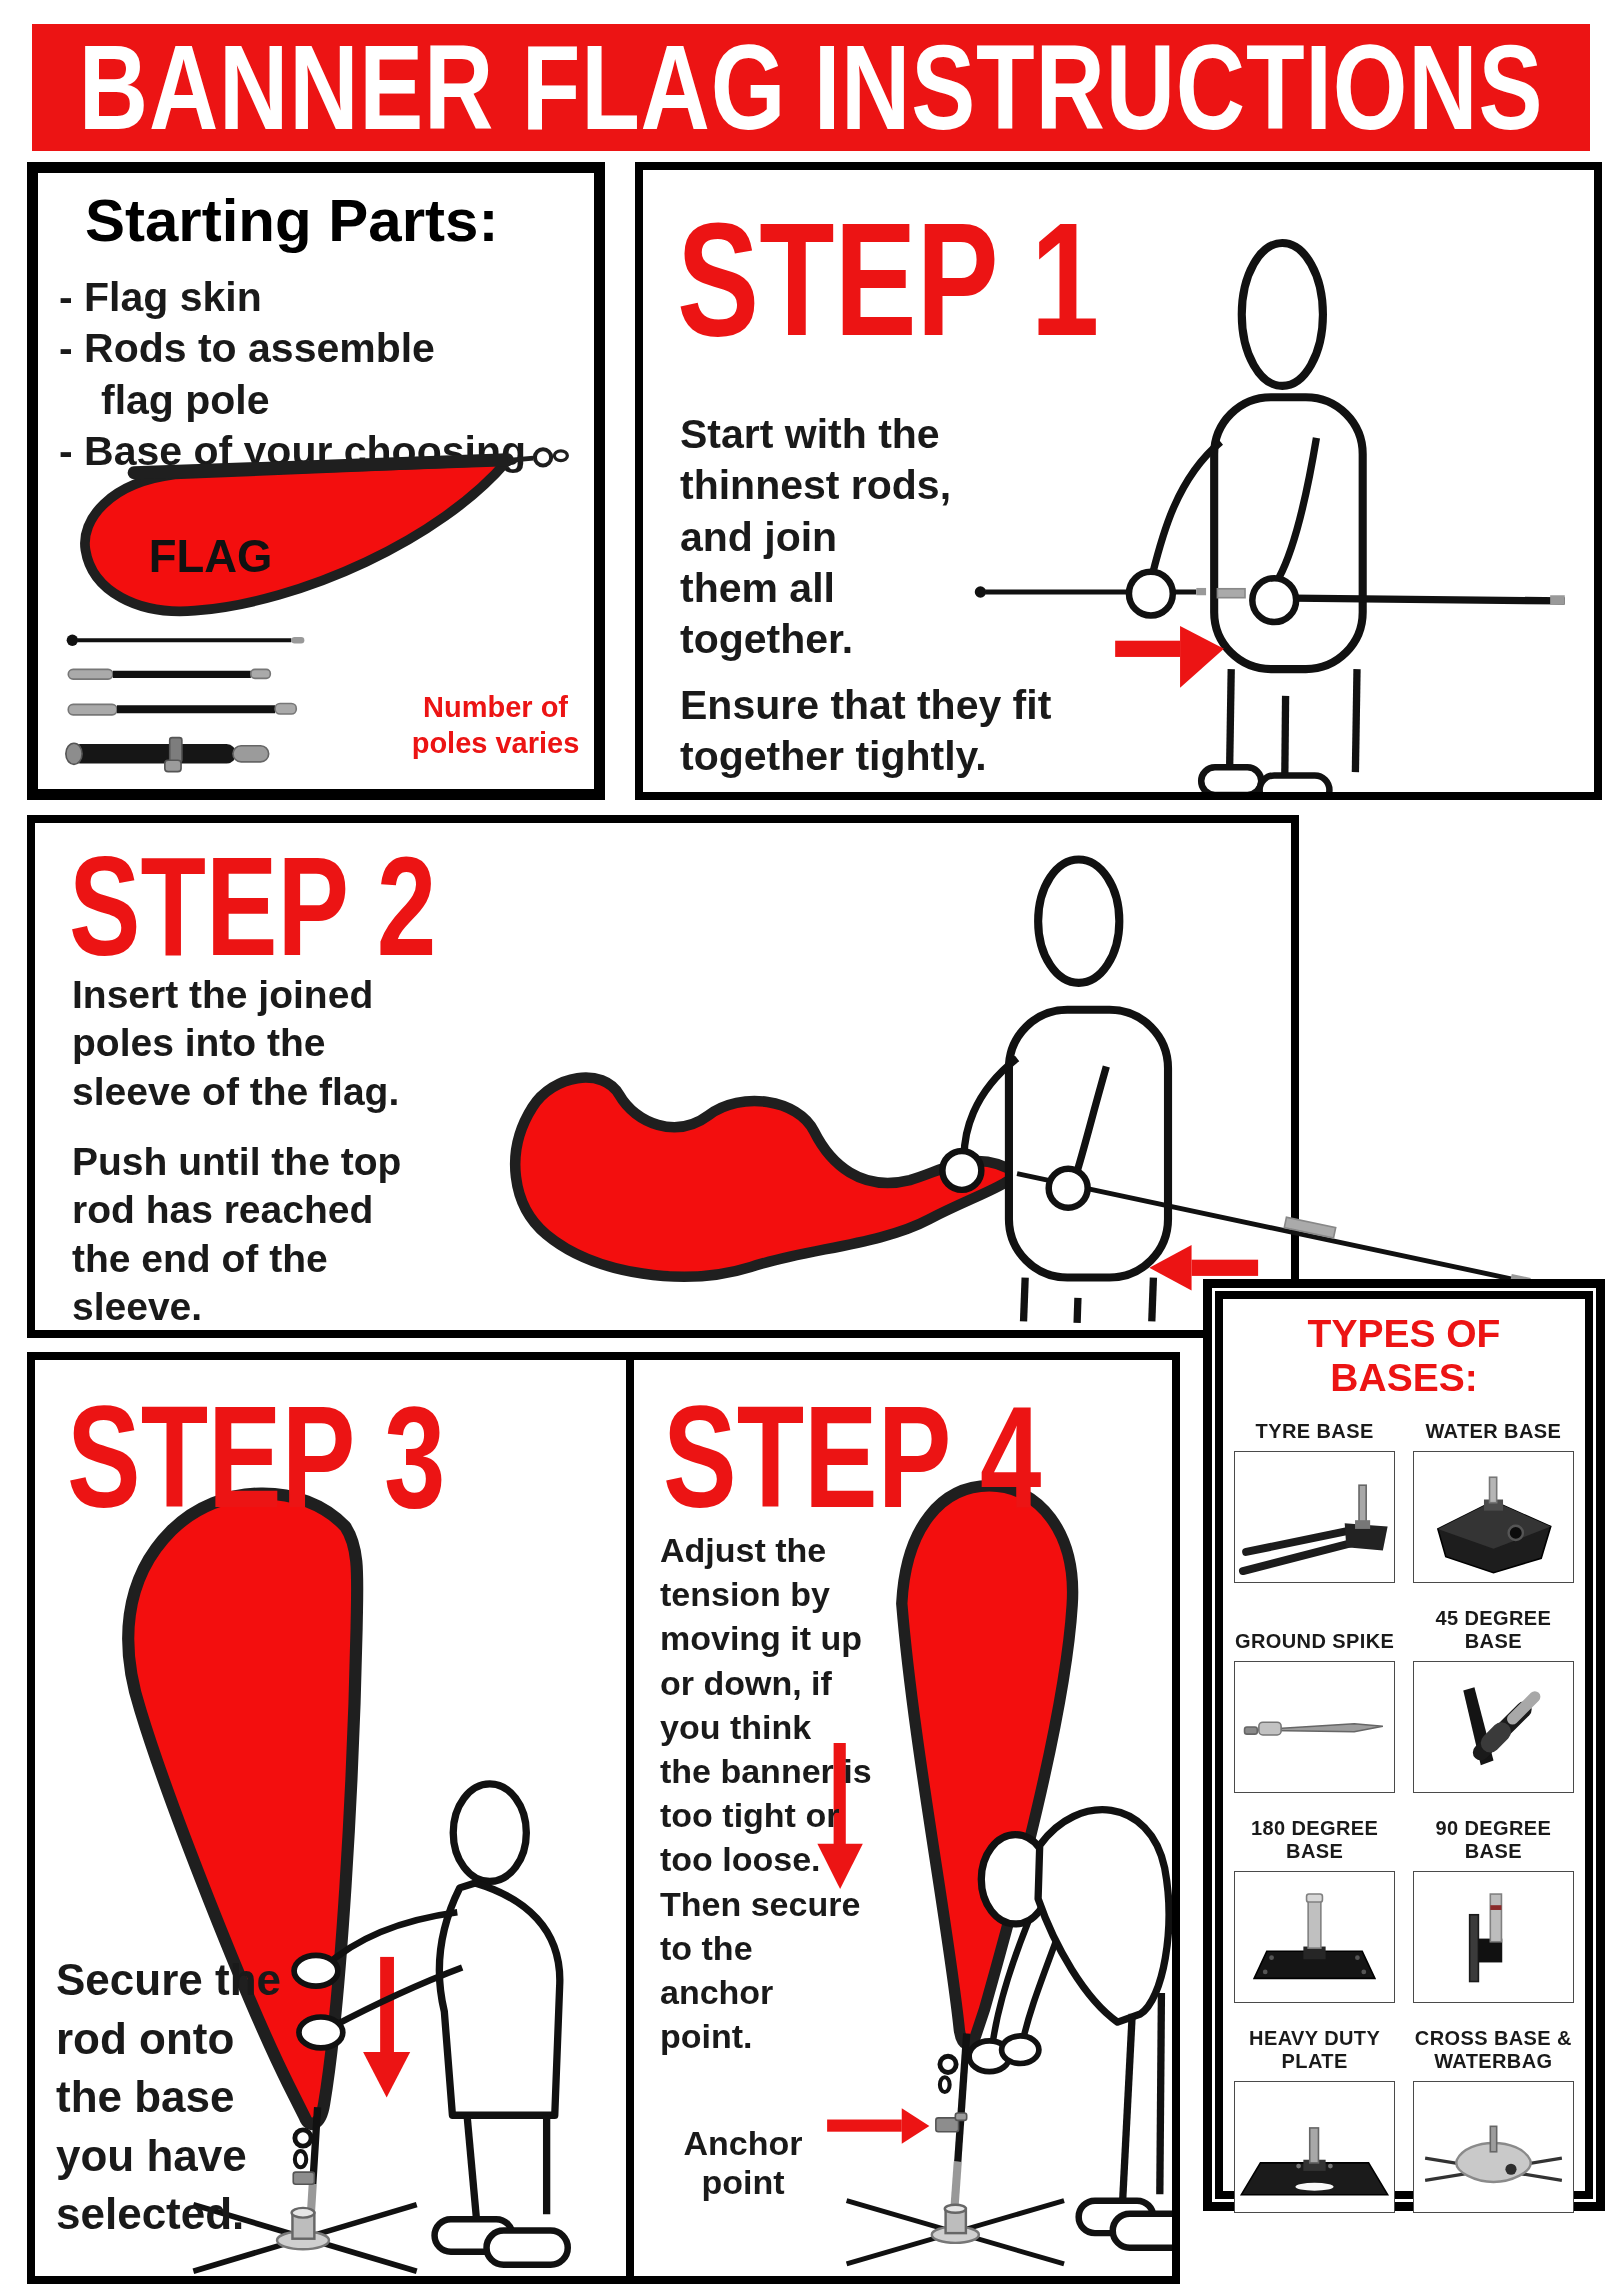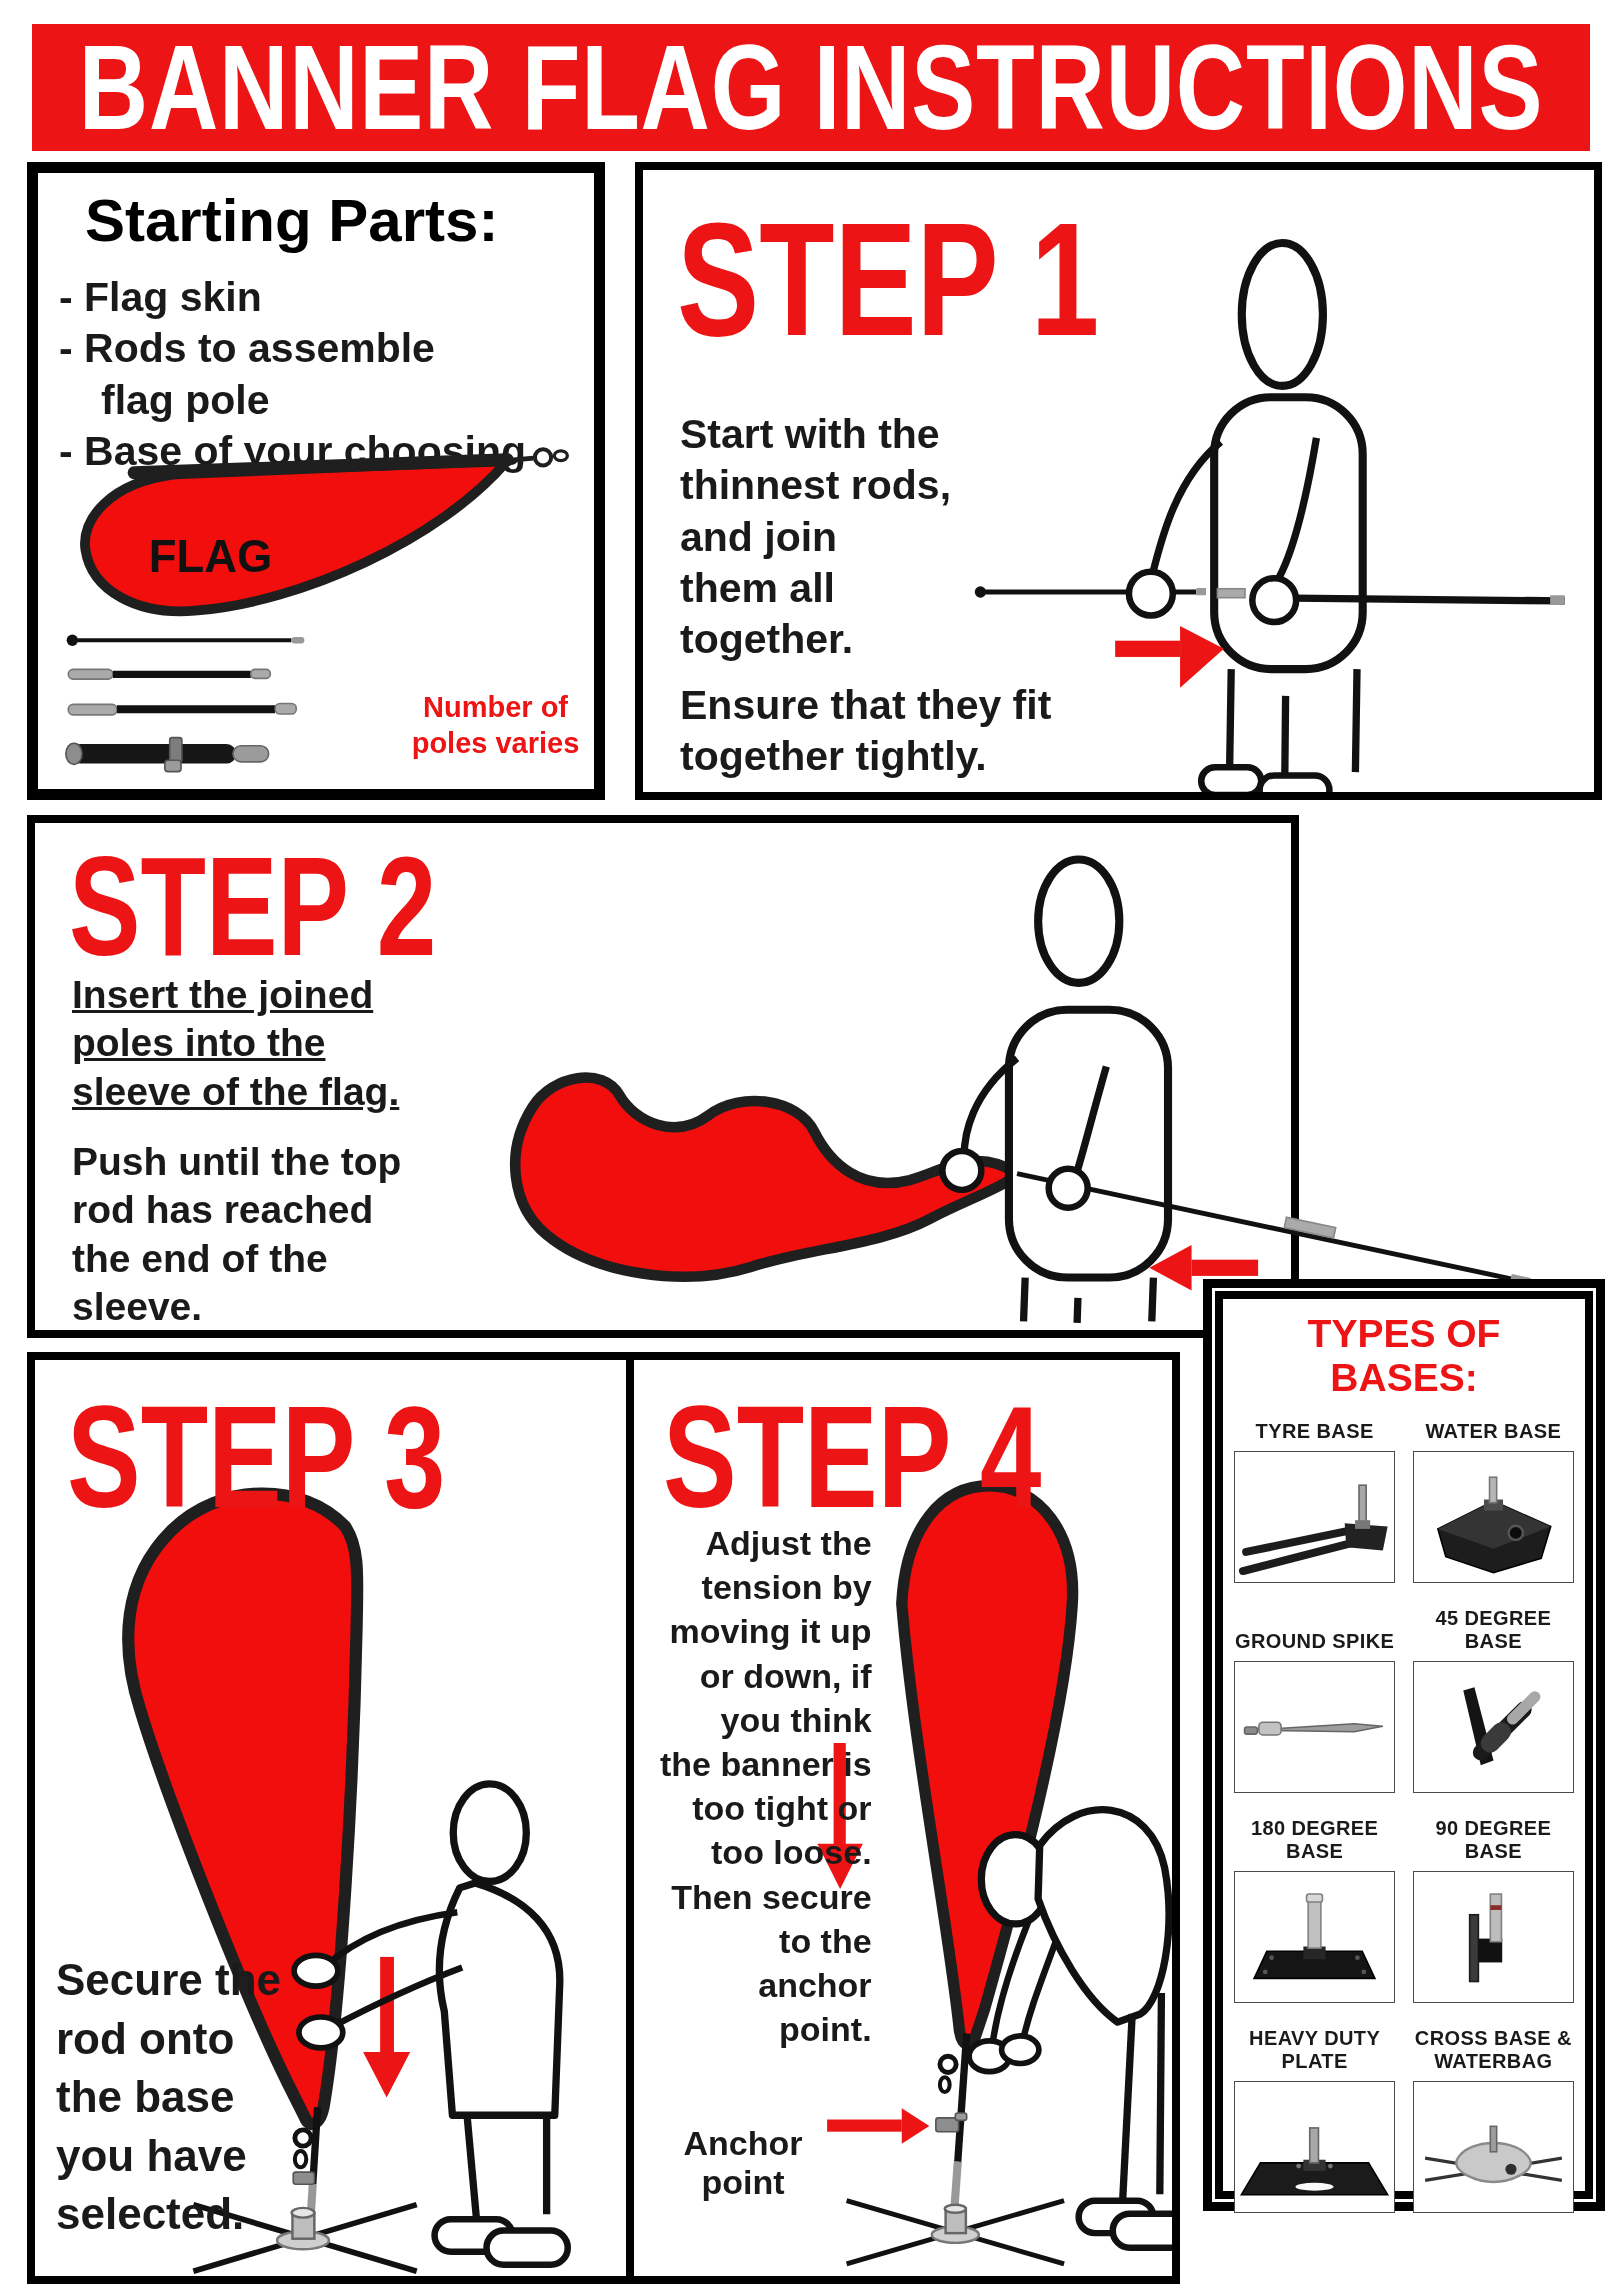--- a/index.html
+++ b/index.html
@@ -31,32 +31,32 @@
   .step-para{position:absolute;font-weight:600;}
 
   .step1{left:635px;top:162px;width:967px;height:638px;}
   .step1 .step-title{left:34px;top:28px;font-size:154px;}
   .step1 .p1{left:37px;top:239px;font-size:41px;line-height:1.25;}
   .step1 .p2{left:37px;top:510px;font-size:41px;line-height:1.25;}
   .step1-illo{position:absolute;left:292px;top:0;width:659px;height:622px;}
 
   .step2{left:27px;top:815px;width:1272px;height:523px;}
   .step2 .step-title{left:34px;top:13px;font-size:134px;}
-  .step2 .p1{left:37px;top:148px;font-size:39px;line-height:1.24;text-decoration:underline;}
+  .step2 .p1{left:37px;top:148px;font-size:39px;line-height:1.24;}
   .step2 .p2{left:37px;top:315px;font-size:39px;line-height:1.24;}
   .step2-illo{position:absolute;left:422px;top:0;width:1138px;height:506px;}
 
   .step3{left:27px;top:1352px;width:679px;height:932px;}
   .step3 .step-title{left:32px;top:24px;font-size:138px;}
   .step3 .p{left:21px;top:591px;font-size:44px;line-height:1.33;}
   .step3-illo{position:absolute;left:0;top:0;width:562px;height:916px;}
 
   .step4{left:626px;top:1352px;width:554px;height:932px;}
   .step4 .step-title{left:29px;top:24px;font-size:138px;}
-  .step4 .p{left:26px;top:161px;font-size:34px;line-height:1.3;text-align:right;}
+  .step4 .p{left:26px;top:168px;font-size:34px;line-height:1.3;}
   .anchor-label{position:absolute;left:32px;top:764px;width:154px;text-align:center;
                 font-size:34px;font-weight:600;line-height:1.15;}
   .step4-illo{position:absolute;left:0;top:0;width:538px;height:916px;}
 
   
   .bases-outer{left:1203px;top:1279px;width:402px;height:932px;border-width:9.7px;padding:3px;}
   .bases-inner{border:8px solid #000;box-sizing:border-box;width:100%;height:100%;
                padding:13px 8px 8px 8px;}
   .bases-heading{color:#ec1414;font-weight:700;font-size:39px;text-align:center;line-height:1.12;
                  margin-bottom:21px;}

